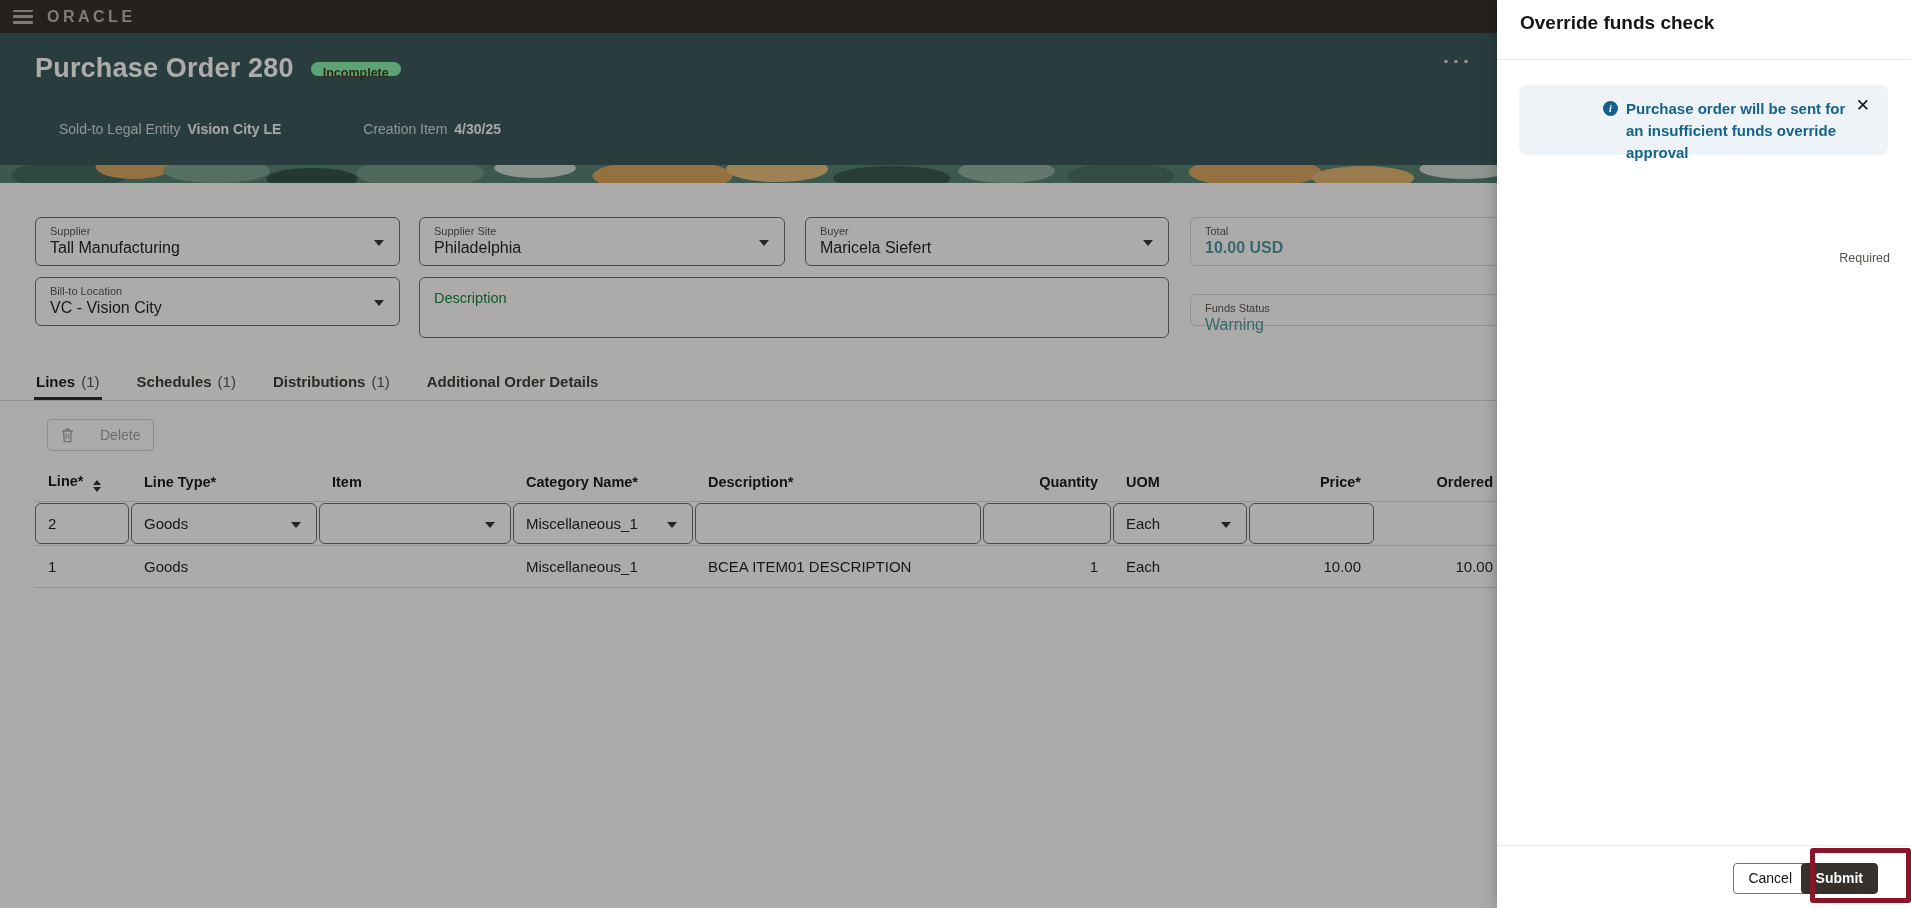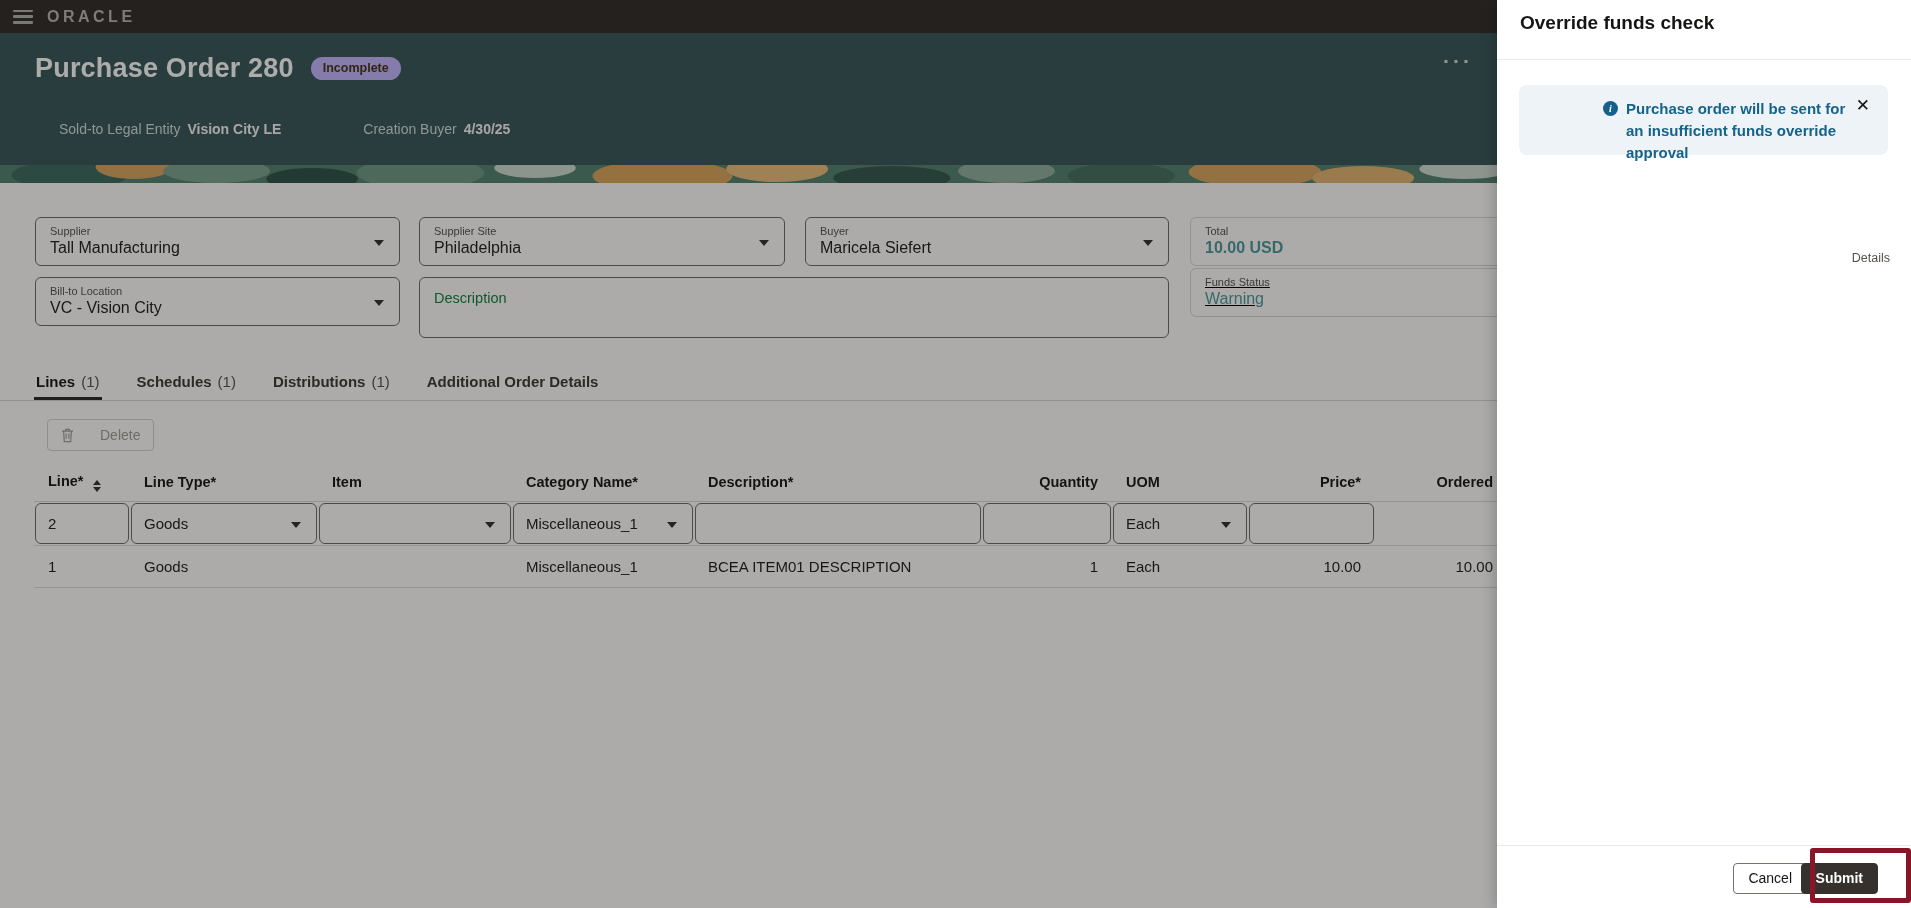--- a/index.html
+++ b/index.html
@@ -14,22 +14,22 @@
     display:flex; align-items:center; }
   .menu-btn { width:20px; height:14px; margin-left:13px; display:flex; flex-direction:column;
     justify-content:space-between; cursor:pointer; }
   .menu-btn i { display:block; height:2.5px; background:#b3b0ac; border-radius:1px; }
   .brand { margin-left:14px; color:#b8b5b1; font-size:16px; font-weight:700; letter-spacing:3.5px; }
 
   .banner { position:absolute; left:0; top:33px; width:100%; height:150px; background:#39575a; }
   .banner-art { position:absolute; left:0; bottom:0; width:100%; height:18px; }
   .title-row { position:absolute; left:35px; top:20px; display:flex; align-items:center; }
   .page-title { color:#fdfcfb; font-size:27px; font-weight:700; letter-spacing:.2px; }
-  .badge { margin-left:17px; height:23px; line-height:23px; padding:0 12px; border-radius:12px;
-    background:#c4b5fd; color:#433414; font-size:12.5px; font-weight:700; }
+  .badge { margin-left:17px; height:14px; line-height:23px; padding:0 12px; border-radius:12px;
+    background:#86efac; color:#433414; font-size:12.5px; font-weight:700; }
   .more { position:absolute; right:438px; top:18px; color:#d8d5d1; font-size:21px; font-weight:700;
     letter-spacing:3px; cursor:pointer; line-height:20px; }
   .meta-row { position:absolute; left:35px; top:88px; display:flex; gap:58px; font-size:14px; }
   .meta-row .grp { display:flex; gap:7px; align-items:baseline; }
   .meta-row .lbl { color:#d4dbda;margin-left:24px; }
   .meta-row .val { color:#f6f4f2; font-weight:700; }
 
   
   .fbox { position:absolute; border:1.5px solid #716c66; border-radius:6px; background:#fcfbfa;
     padding:7px 14px 0 14px; cursor:pointer; }
@@ -39,21 +39,21 @@
   .fbox .teal { color:#4d9898; font-weight:600; }
   .caret { position:absolute; right:15px; top:50%; margin-top:-2px; width:0; height:0;
     border-left:5px solid transparent; border-right:5px solid transparent; border-top:6px solid #36322d; }
   .f-supplier { left:35px; top:217px; width:365px; height:49px; }
   .f-site     { left:419px; top:217px; width:366px; height:49px; }
   .f-buyer    { left:805px; top:217px; width:364px; height:49px; }
   .f-total    { left:1190px; top:217px; width:322px; height:49px; }
   .f-billto   { left:35px; top:277px; width:365px; height:49px; }
   .f-desc     { left:419px; top:277px; width:750px; height:61px; cursor:text; }
   .f-desc .placeholder { font-size:14.5px; color:#15803d; margin-top:5px; display:block; }
-  .f-funds    { left:1190px; top:268px; width:322px; height:49px;text-decoration:underline; }
+  .f-funds    { left:1190px; top:294px; width:322px; height:32px; }
 
   
   .tabs { position:absolute; left:0; top:365px; width:1512px; height:36px;
     border-bottom:1px solid #d7d3ce; display:flex; align-items:stretch; padding-left:34px; gap:33px; }
   .tab { display:flex; align-items:center; gap:6px; font-size:15px; color:#3f3a34; font-weight:600;
     cursor:pointer; border-bottom:3px solid transparent; padding:0 2px; }
   .tab .cnt { font-weight:400; color:#57524c; }
   .tab.active { color:#1c1916; border-bottom-color:#2e2a26; }
 
   
@@ -133,21 +133,21 @@
         <div class="page-title">Purchase Order 280</div>
         <div class="badge">Incomplete</div>
       </div>
       <div class="more">···</div>
       <div class="meta-row">
         <div class="grp">
           <span class="lbl">Sold-to Legal Entity</span>
           <span class="val">Vision City LE</span>
         </div>
         <div class="grp">
-          <span class="lbl">Creation Buyer</span>
+          <span class="lbl">Creation Item</span>
           <span class="val">4/30/25</span>
         </div>
       </div>
       <svg class="banner-art" viewBox="0 0 1500 18" preserveAspectRatio="none">
         <rect width="1500" height="18" fill="#56806f"></rect>
         <ellipse cx="55" cy="10" rx="46" ry="14" fill="#3f6a5e"></ellipse>
         <ellipse cx="105" cy="2" rx="30" ry="12" fill="#d9a45f"></ellipse>
         <ellipse cx="170" cy="6" rx="42" ry="12" fill="#7ba28f"></ellipse>
         <ellipse cx="245" cy="14" rx="36" ry="11" fill="#2f5248"></ellipse>
         <ellipse cx="330" cy="8" rx="50" ry="16" fill="#6d9884"></ellipse>
@@ -307,21 +307,21 @@
   <aside class="panel">
     <div class="panel-title">Override funds check</div>
     <div class="panel-hr"></div>
 
     <div class="info-box">
       <span class="info-ico">i</span>
       <div class="info-msg">Purchase order will be sent for an insufficient funds override approval</div>
       <span class="info-close">✕</span>
     </div>
 
-    <div class="required">Details</div>
+    <div class="required">Required</div>
 
     <div class="panel-foot-hr"></div>
     <button class="btn btn-cancel">Cancel</button>
     <button class="btn btn-submit">Submit</button>
   </aside>
 
   <div class="red-box"></div>
 </div>
 
 </body></html>

